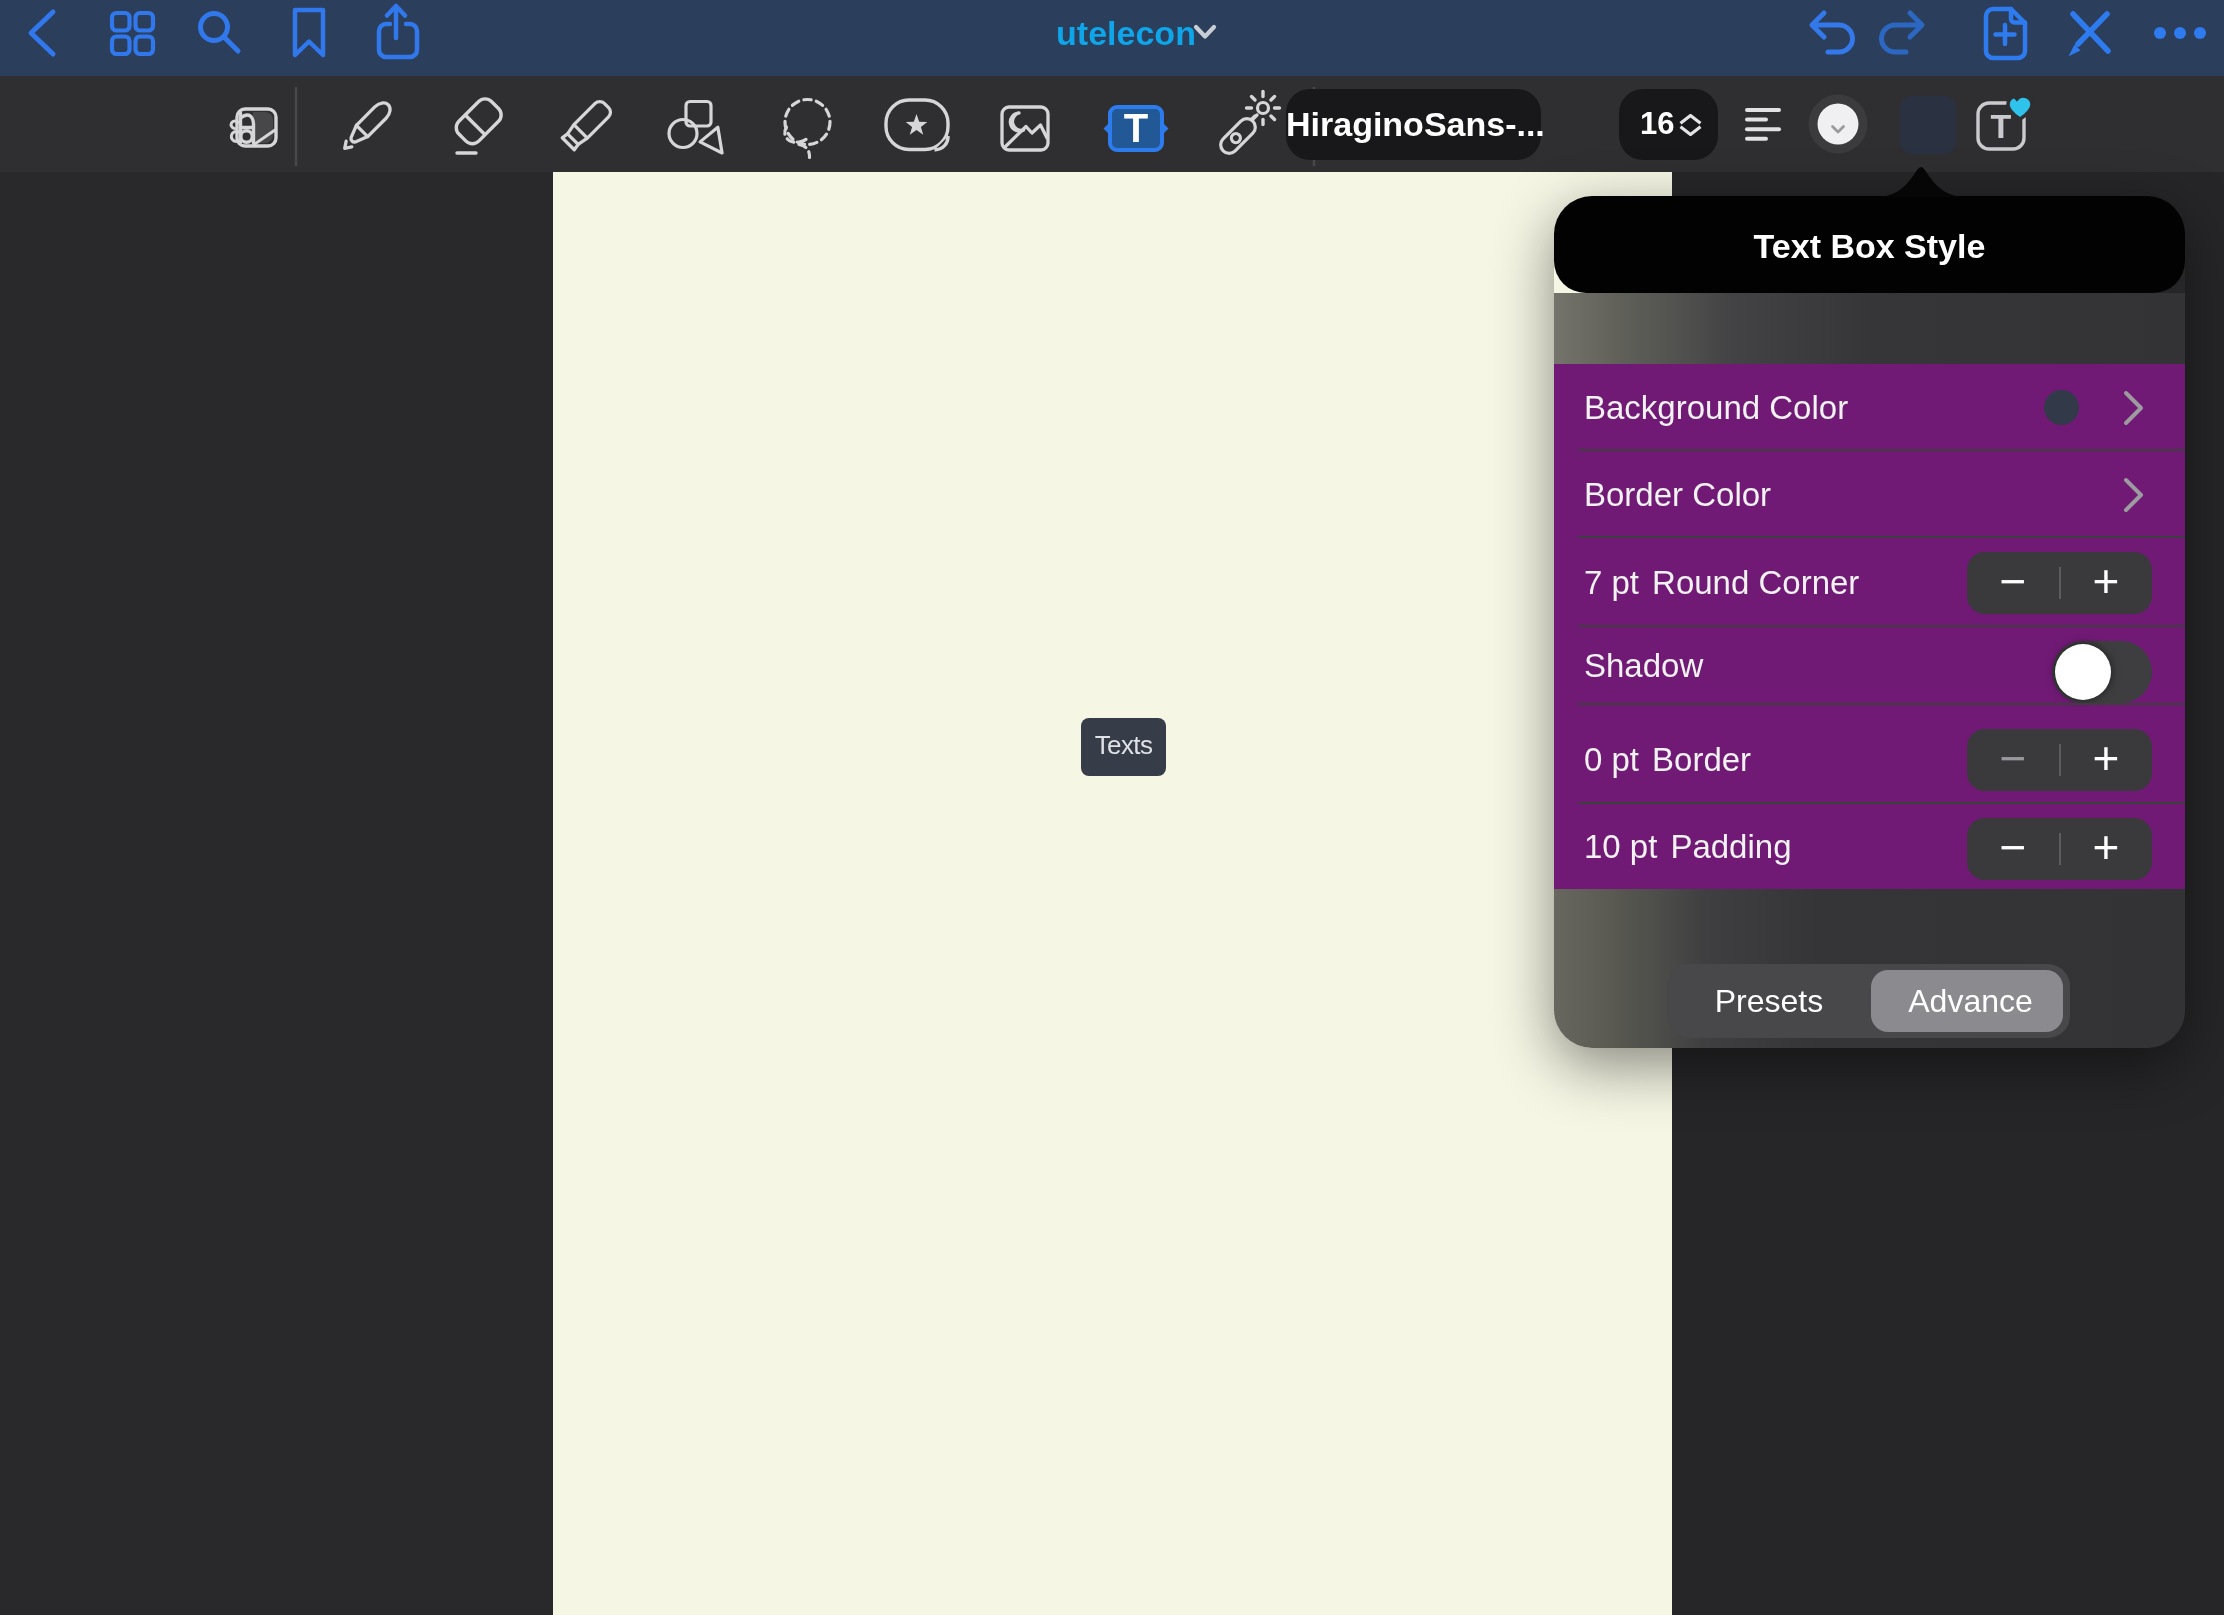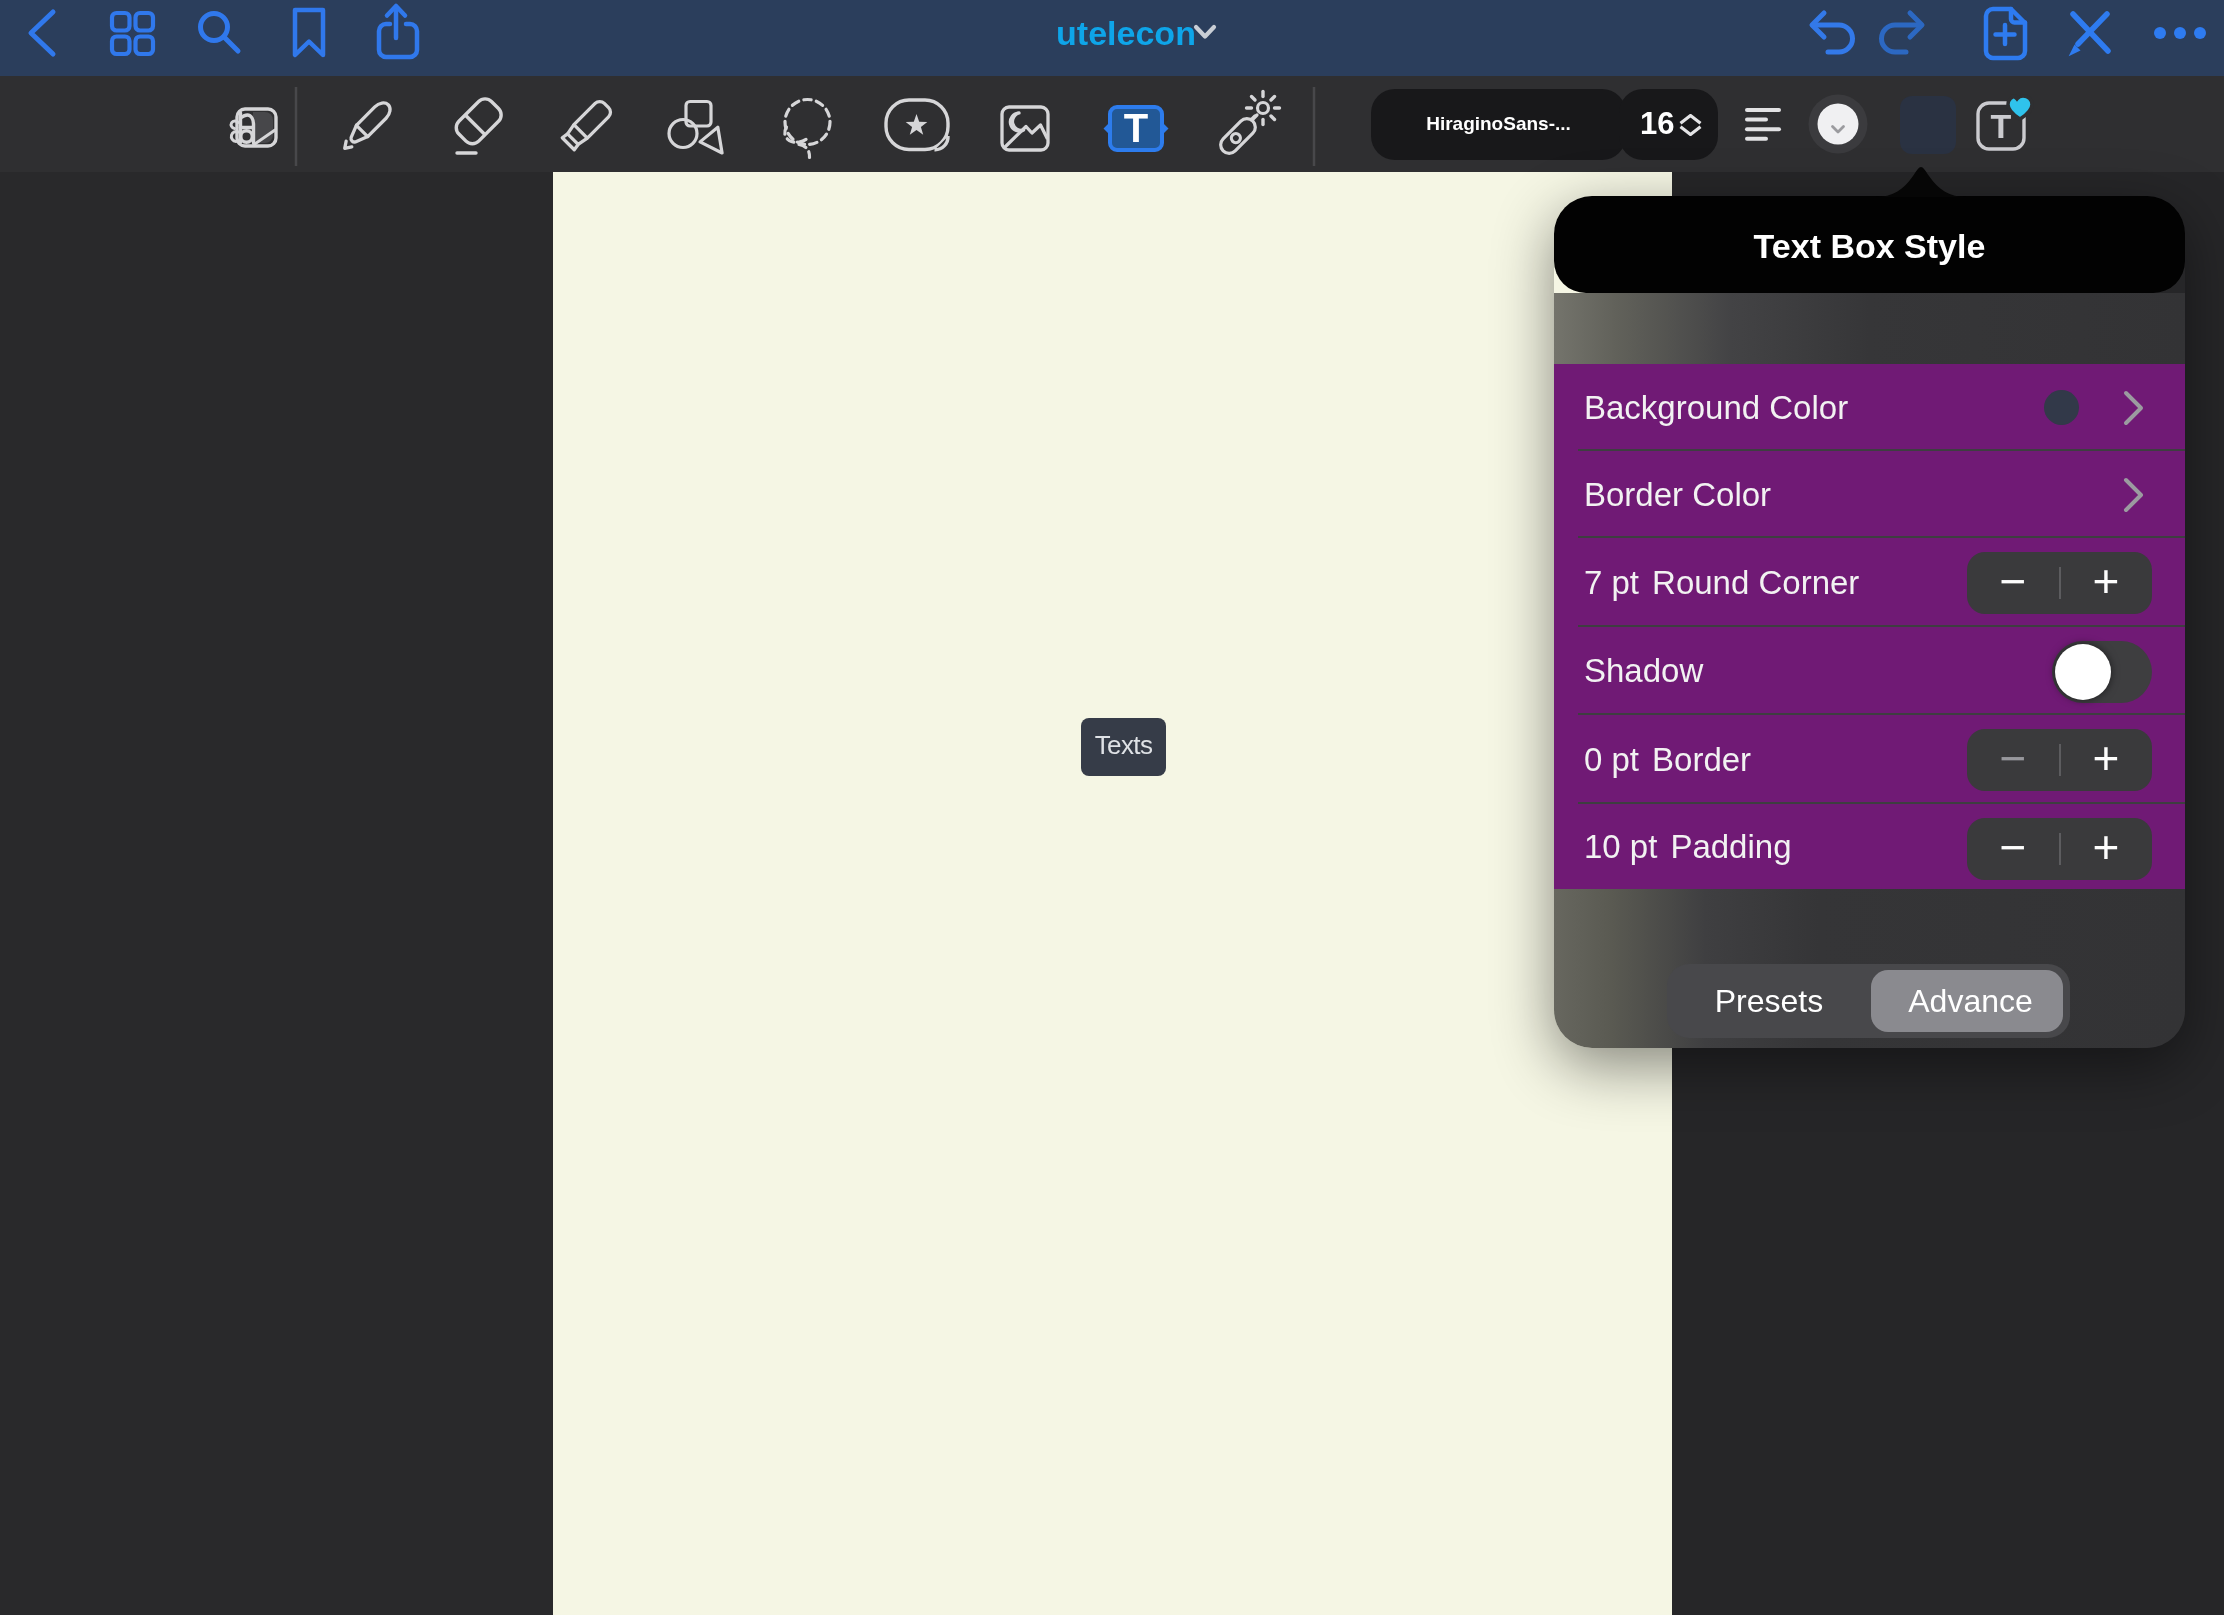--- a/index.html
+++ b/index.html
@@ -198,21 +198,21 @@
   <path d="M1832.5 50.5 l5.5 5.5 l5.5 -5.5" fill="none" stroke="#9b9b9f" stroke-width="2.8" stroke-linecap="round" stroke-linejoin="round"></path>
 
   <rect x="1900" y="20" width="56" height="58" rx="12" fill="#2a3242"></rect>
 
   <g>
     <rect x="1978" y="27" width="46" height="46" rx="11" fill="none" stroke="#cbcbcf" stroke-width="3.4"></rect>
     <text x="2001" y="62" font-size="34" font-weight="bold" fill="#cbcbcf" text-anchor="middle">T</text>
     <path d="M2017 20 c -5.5 0 -9 4 -9 8.5 c 0 7 7.5 11.5 12 14.5 c 4.5 -3 12 -7.5 12 -14.5 c 0 -4.5 -3.5 -8.5 -9 -8.5 c -2.5 0 -4.5 1.2 -6 3 c -1.5 -1.8 -3.5 -3 -6 -3 z" fill="#2fc3ec" stroke="#2f2f31" stroke-width="3.5"></path>
   </g>
 </svg>
-<div class="abs pill" style="left:1371px;top:89px;width:255px;height:71px;font-size:19px;text-align:center;line-height:70px;">HiraginoSans-...</div>
+<div class="abs pill" style="left:1286px;top:89px;width:255px;height:71px;font-size:34px;text-align:center;line-height:70px;">HiraginoSans-...</div>
 <div class="abs pill" style="left:1619px;top:89px;width:99px;height:71px;">
   <span style="position:absolute;left:21px;top:0;line-height:70px;font-size:31px;">16</span>
   <svg style="position:absolute;left:59px;top:25px;" width="25" height="22" viewBox="0 0 25 22">
     <path d="M2.5 9.2 L12.5 1.5 L22.5 9.2 M2.5 12.8 L12.5 20.5 L22.5 12.8" fill="none" stroke="#e4e4e6" stroke-width="3.2" stroke-linejoin="round"></path>
   </svg>
 </div>
 <div class="abs" id="canvasL"></div>
 <div class="abs" id="paper"></div>
 <div class="abs" id="canvasR"></div>
 <div class="abs" id="textsbox">Texts</div>
@@ -241,21 +241,21 @@
           <span class="rval">7 pt</span>
           <span>Round Corner</span>
         </div>
       <div class="stepper">
           <div class="sminus">−</div>
           <div class="sdiv"></div>
           <div class="splus">+</div>
         </div>
       <div class="rowline" style="bottom:0;"></div>
     </div>
-    <div class="row" style="top:263px;height:88px;">
+    <div class="row" style="top:263px;height:78px;">
       <div class="rlabel">Shadow</div>
       <div id="toggle">
           <div id="knob"></div>
         </div>
       <div class="rowline" style="bottom:0;"></div>
     </div>
     <div class="row" style="top:351px;height:89px;">
       <div class="rlabel">
           <span class="rval">0 pt</span>
           <span>Border</span>

